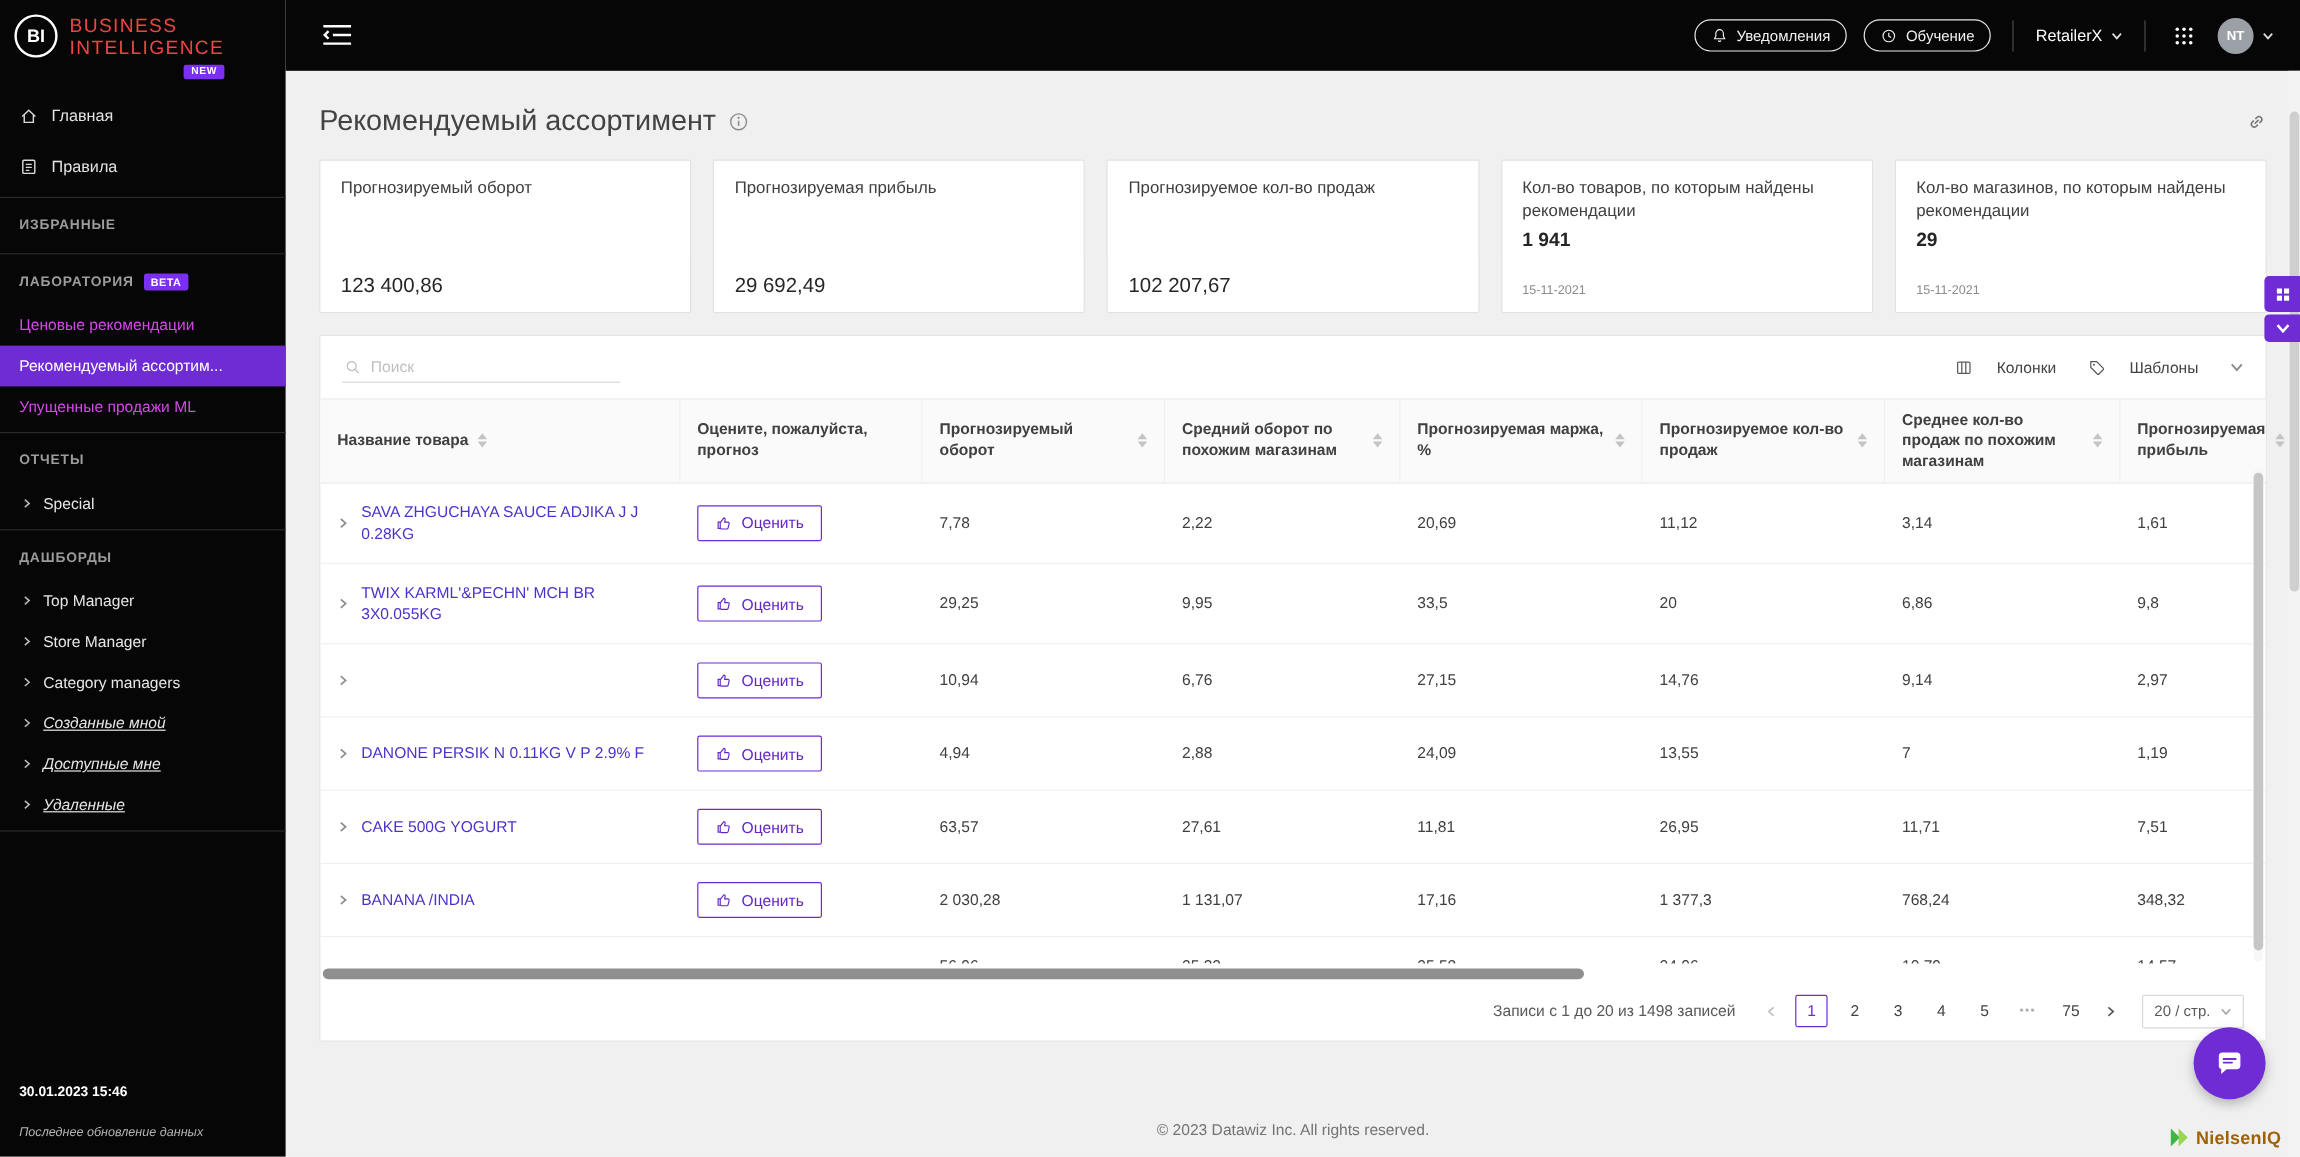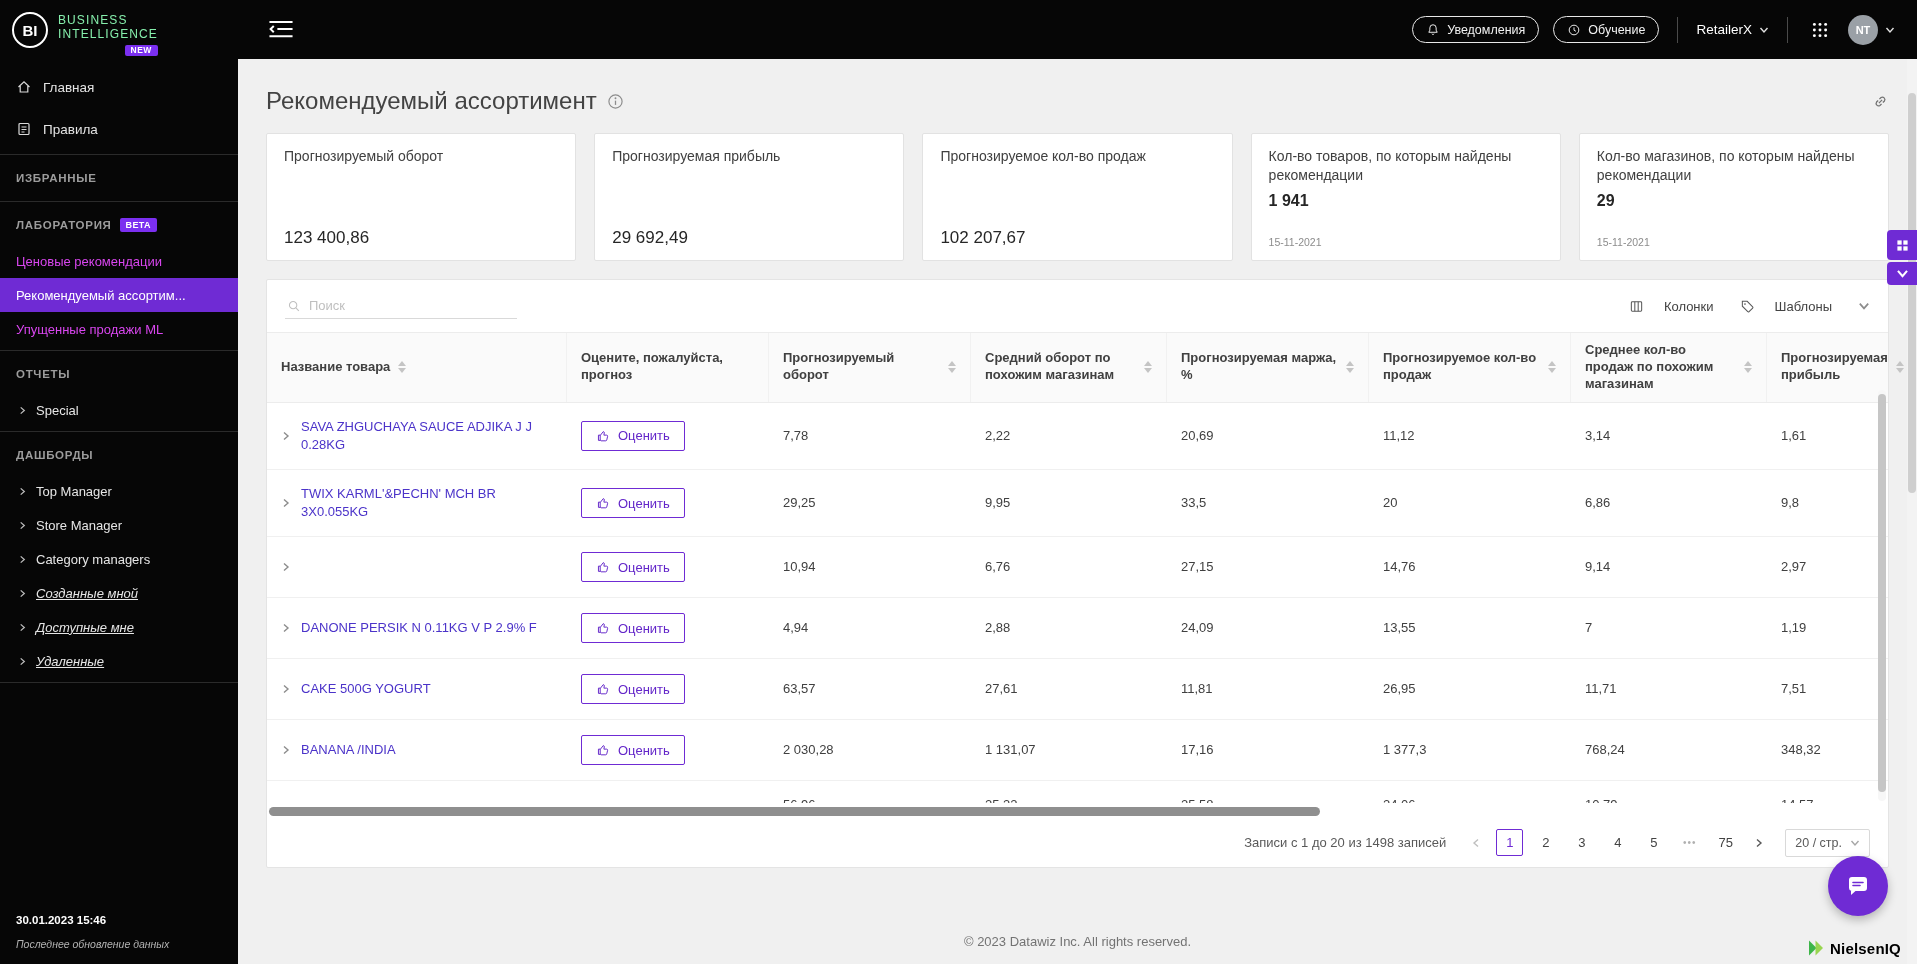--- a/index.html
+++ b/index.html
@@ -13,40 +13,40 @@
   .topbar { position:absolute; left:238px; top:0; right:0; height:59px; background:#060606;
     display:flex; align-items:center; padding:0 22px 0 30px; z-index:20; }
   .content { position:absolute; left:238px; top:59px; right:0; bottom:0; background:#f0f0f0;
     padding:0 28px; overflow:hidden; }
 
   
   .sb-logo { display:flex; align-items:flex-start; gap:10px; padding:12px 14px 10px 12px; }
   .bi-mark { width:36px; height:36px; border:2px solid #fff; border-radius:50%; color:#fff;
     display:flex; align-items:center; justify-content:center; font-weight:bold; font-size:15px; flex:none; }
   .bi-text { display:flex; flex-direction:column; line-height:1.15; position:relative; padding-top:2px; }
-  .bi-l1, .bi-l2 { color:#86efac; font-size:12px; letter-spacing:1.1px; font-weight:400; }
+  .bi-l1, .bi-l2 { color:#ef4444; font-size:16px; letter-spacing:1.1px; font-weight:400; }
   .bi-new { align-self:flex-end; background:#7b2ff0; color:#fff; font-size:8.5px; font-weight:bold;
     padding:1px 6px; border-radius:2px; margin-top:3px; letter-spacing:.5px; }
   .sb-item { display:flex; align-items:center; gap:11px; color:#e3e3e3; font-size:13.5px;
     padding:0 16px; height:42px; cursor:pointer; }
   .sb-ic { width:16px; height:16px; color:#d9d9d9; flex:none; }
   .sb-div { height:1px; background:#2a2a2a; margin:4px 0; flex:none; }
   .sb-section { display:flex; align-items:center; gap:8px; padding:0 16px; height:38px;
     color:#9c9c9c; font-size:11.5px; font-weight:bold; letter-spacing:.7px; cursor:pointer; }
   .beta { background:#7b2ff0; color:#fff; font-size:9px; font-weight:bold; padding:2px 6px;
     border-radius:2px; letter-spacing:.4px; }
   .sb-sub .sb-item { height:34px; font-size:13px; color:#d946ef; }
   .sb-sub .sb-item.active { background:#6f2bd4; color:#fff; }
   .sb-exp { display:flex; align-items:center; gap:9px; color:#e6e6e6; font-size:13px;
     padding:0 16px 0 18px; height:34px; cursor:pointer; }
   .sb-exp .chev-r { width:9px; height:9px; color:#bdbdbd; flex:none; }
   .sb-exp.italic span { font-style:italic;text-decoration:underline; }
   .sb-footer { margin-top:auto; padding:0 16px 14px 16px; }
   .sb-date { color:#fff; font-size:11.5px; font-weight:bold; }
-  .sb-note { color:#b3b3b3; font-size:10.5px; font-style:italic; margin-top:12px; }
+  .sb-note { color:#b3b3b3; font-size:10.5px; font-style:italic; margin-top:22px; }
 
   
   .collapse-btn { width:26px; height:22px; cursor:pointer; display:flex; align-items:center; }
   .tb-right { margin-left:auto; display:flex; align-items:center; gap:14px; }
   .pill-btn { display:inline-flex; align-items:center; gap:7px; border:1px solid #e8e8e8; border-radius:14px;
     background:transparent; color:#f2f2f2; font-size:12.5px; height:27px; padding:0 13px; cursor:pointer;
     font-family:inherit; }
   .tb-ic { width:14px; height:14px; color:#f2f2f2; }
   .tb-sep { width:1px; height:26px; background:#4a4a4a; margin:0 4px; }
   .retailer { display:flex; align-items:center; gap:7px; color:#fff; font-size:13.5px; cursor:pointer; }
@@ -140,21 +140,21 @@
   .float-btn { width:30px; background:#6f2bd4; border:none; color:#fff; cursor:pointer;
     display:flex; align-items:center; justify-content:center; border-radius:4px 0 0 4px; }
   .float-btn.b1 { height:30px; } .float-btn.b2 { height:23px; }
   .float-btn svg { width:13px; height:13px; }
   .chat-fab { position:absolute; right:29px; bottom:48px; width:60px; height:60px; border-radius:50%;
     background:#6f2bd4; box-shadow:0 4px 10px rgba(0,0,0,.25); display:flex; align-items:center;
     justify-content:center; cursor:pointer; z-index:40; }
   .chat-fab svg { width:32px; height:32px; }
   .niq { position:absolute; right:16px; bottom:6px; display:flex; align-items:center; gap:4px; z-index:40; }
   .niq svg { width:20px; height:20px; }
-  .niq-text { color:#000000; font-size:15px; font-weight:bold; letter-spacing:.2px;text-align:right; }
+  .niq-text { color:#a16207; font-size:15px; font-weight:bold; letter-spacing:.2px;text-align:right; }
 </style>
 </head>
 <body>
 
 <div class="app">
 
   <aside class="sidebar">
     <div class="sb-logo">
       <span class="bi-mark">BI</span>
       <span class="bi-text">

